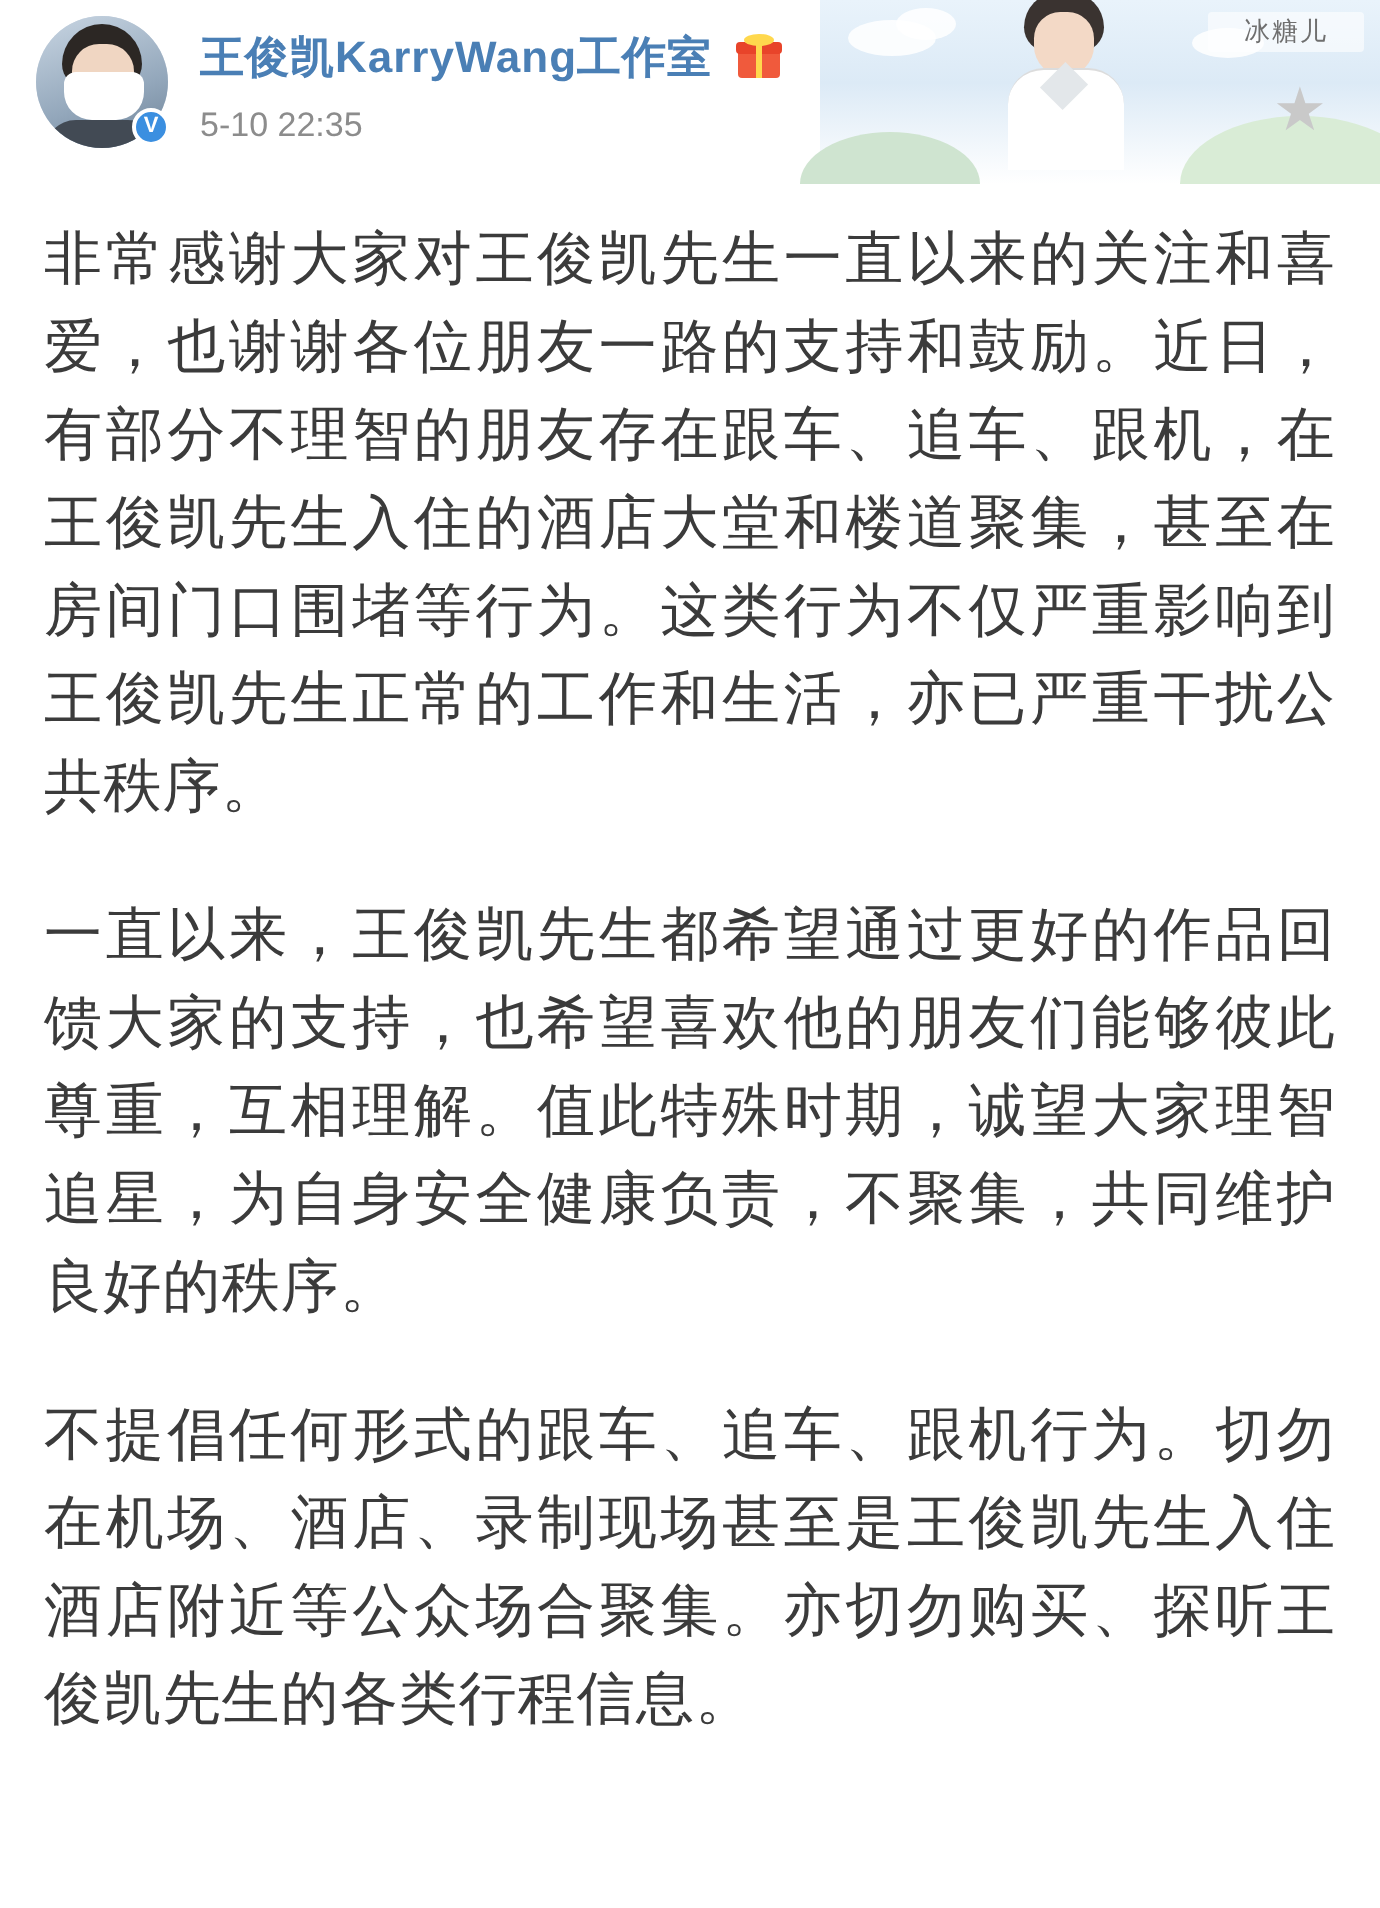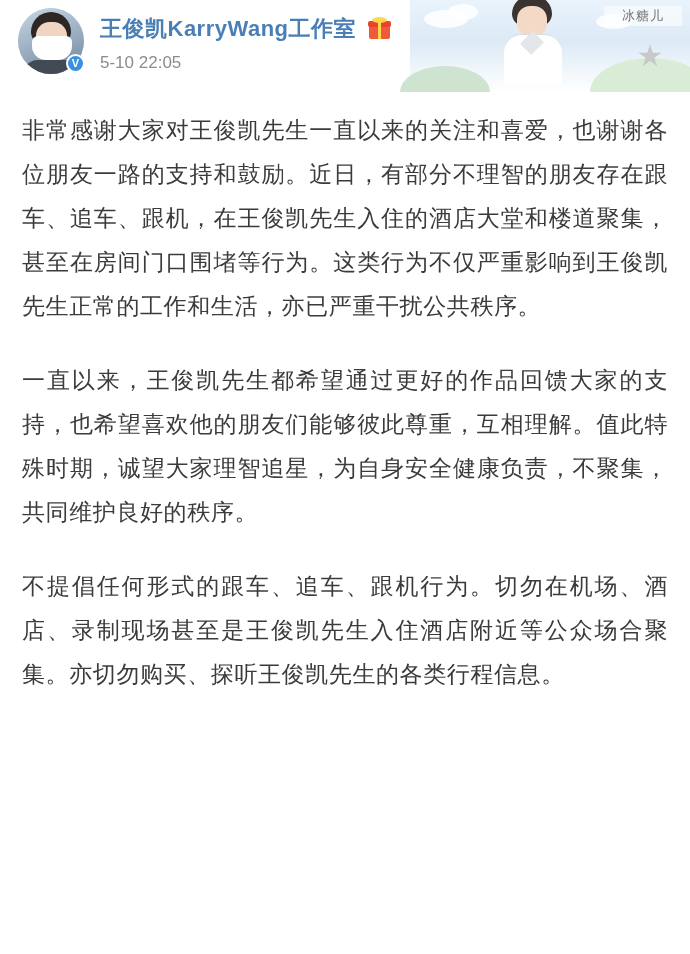--- a/index.html
+++ b/index.html
@@ -226,21 +226,21 @@
     font-size: 30px;
     line-height: 32px;
     text-align: center;
   }
 
   
   .content {
     padding: 16px 22px 0 22px;
   }
   .para {
-    font-size: 23px;
+    font-size: 29px;
     line-height: 44px;
     color: #3b3b3b;
     letter-spacing: .6px;
     text-align: justify;
     margin: 0 0 30px 0;
     font-family: "Liberation Sans", "DejaVu Sans", sans-serif;
   }
   .para:last-child { margin-bottom: 0; }
 </style>
 </head>
@@ -277,21 +277,21 @@
     </div>
 
     <div class="head-text">
       <span class="username">王俊凯KarryWang工作室</span>
       <span class="badge-gift">
         <span class="gift-box"></span>
         <span class="gift-lid"></span>
         <span class="gift-ribbon"></span>
         <span class="gift-bow"></span>
       </span>
-      <div class="timestamp">5-10 22:05</div>
+      <div class="timestamp">5-10 22:35</div>
     </div>
 
     <div class="star-icon">★</div>
   </div>
 
   <div class="content">
     <p class="para">非常感谢大家对王俊凯先生一直以来的关注和喜爱，也谢谢各位朋友一路的支持和鼓励。近日，有部分不理智的朋友存在跟车、追车、跟机，在王俊凯先生入住的酒店大堂和楼道聚集，甚至在房间门口围堵等行为。这类行为不仅严重影响到王俊凯先生正常的工作和生活，亦已严重干扰公共秩序。</p>
     <p class="para">一直以来，王俊凯先生都希望通过更好的作品回馈大家的支持，也希望喜欢他的朋友们能够彼此尊重，互相理解。值此特殊时期，诚望大家理智追星，为自身安全健康负责，不聚集，共同维护良好的秩序。</p>
     <p class="para">不提倡任何形式的跟车、追车、跟机行为。切勿在机场、酒店、录制现场甚至是王俊凯先生入住酒店附近等公众场合聚集。亦切勿购买、探听王俊凯先生的各类行程信息。</p>
   </div>

